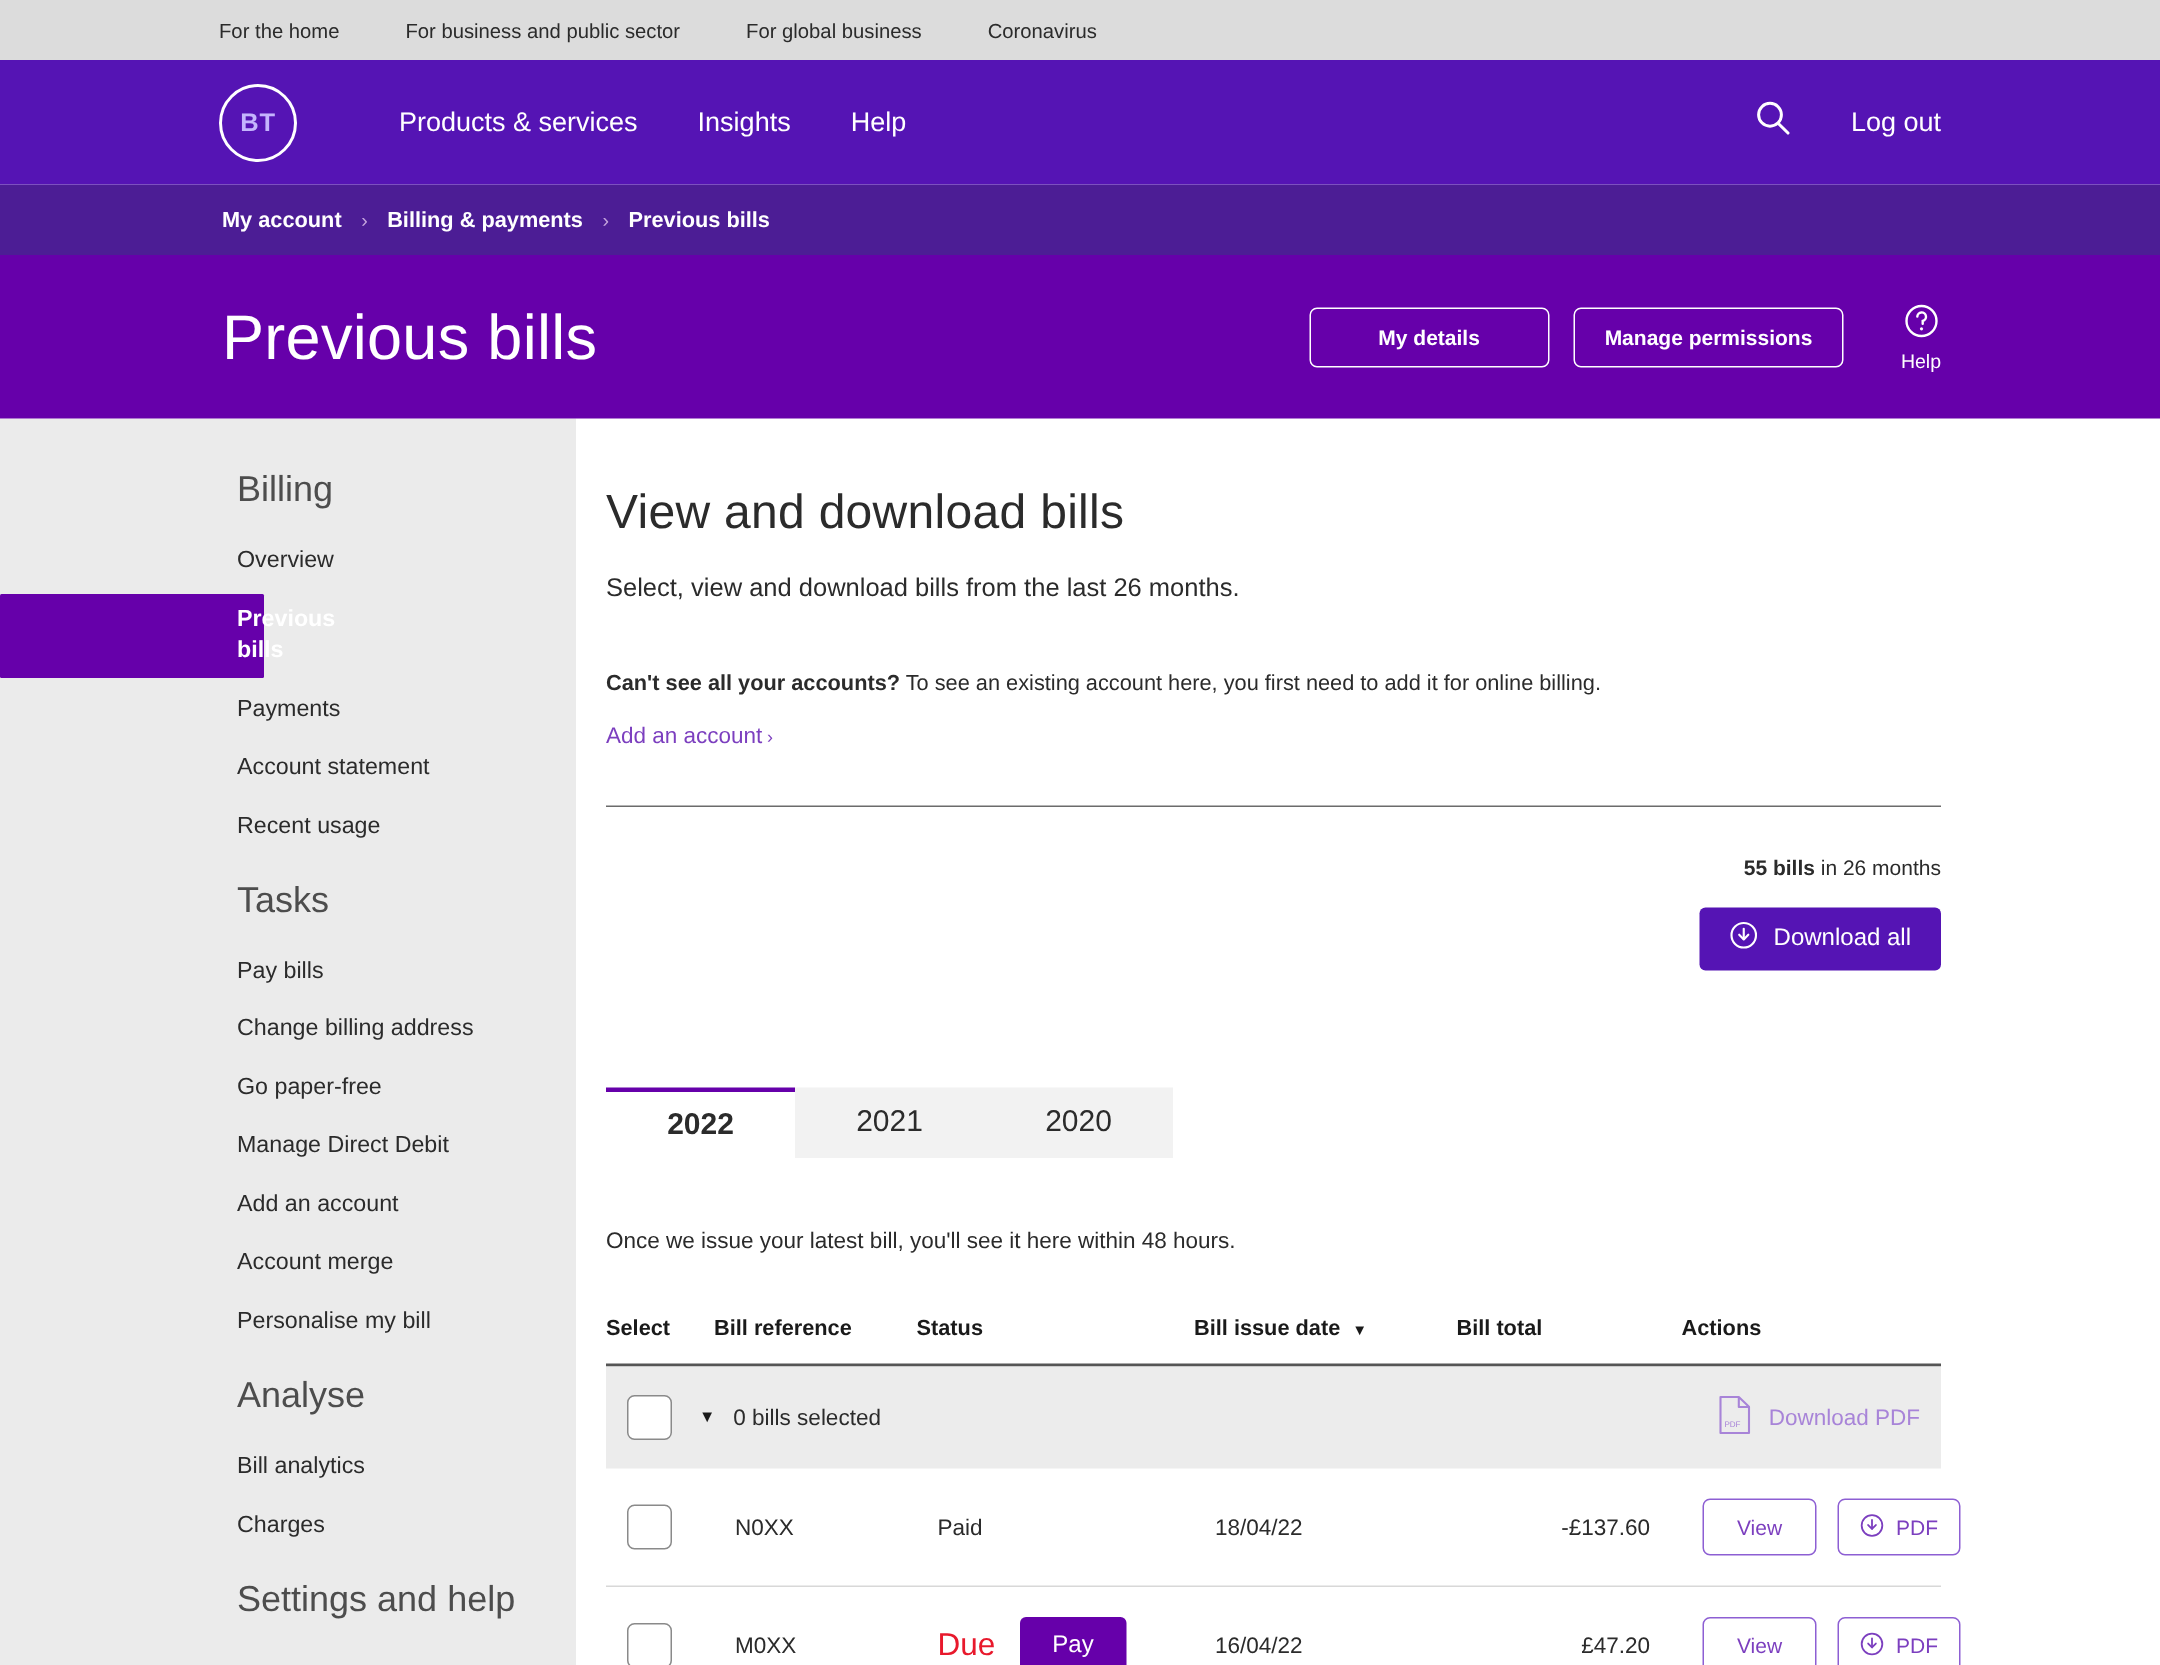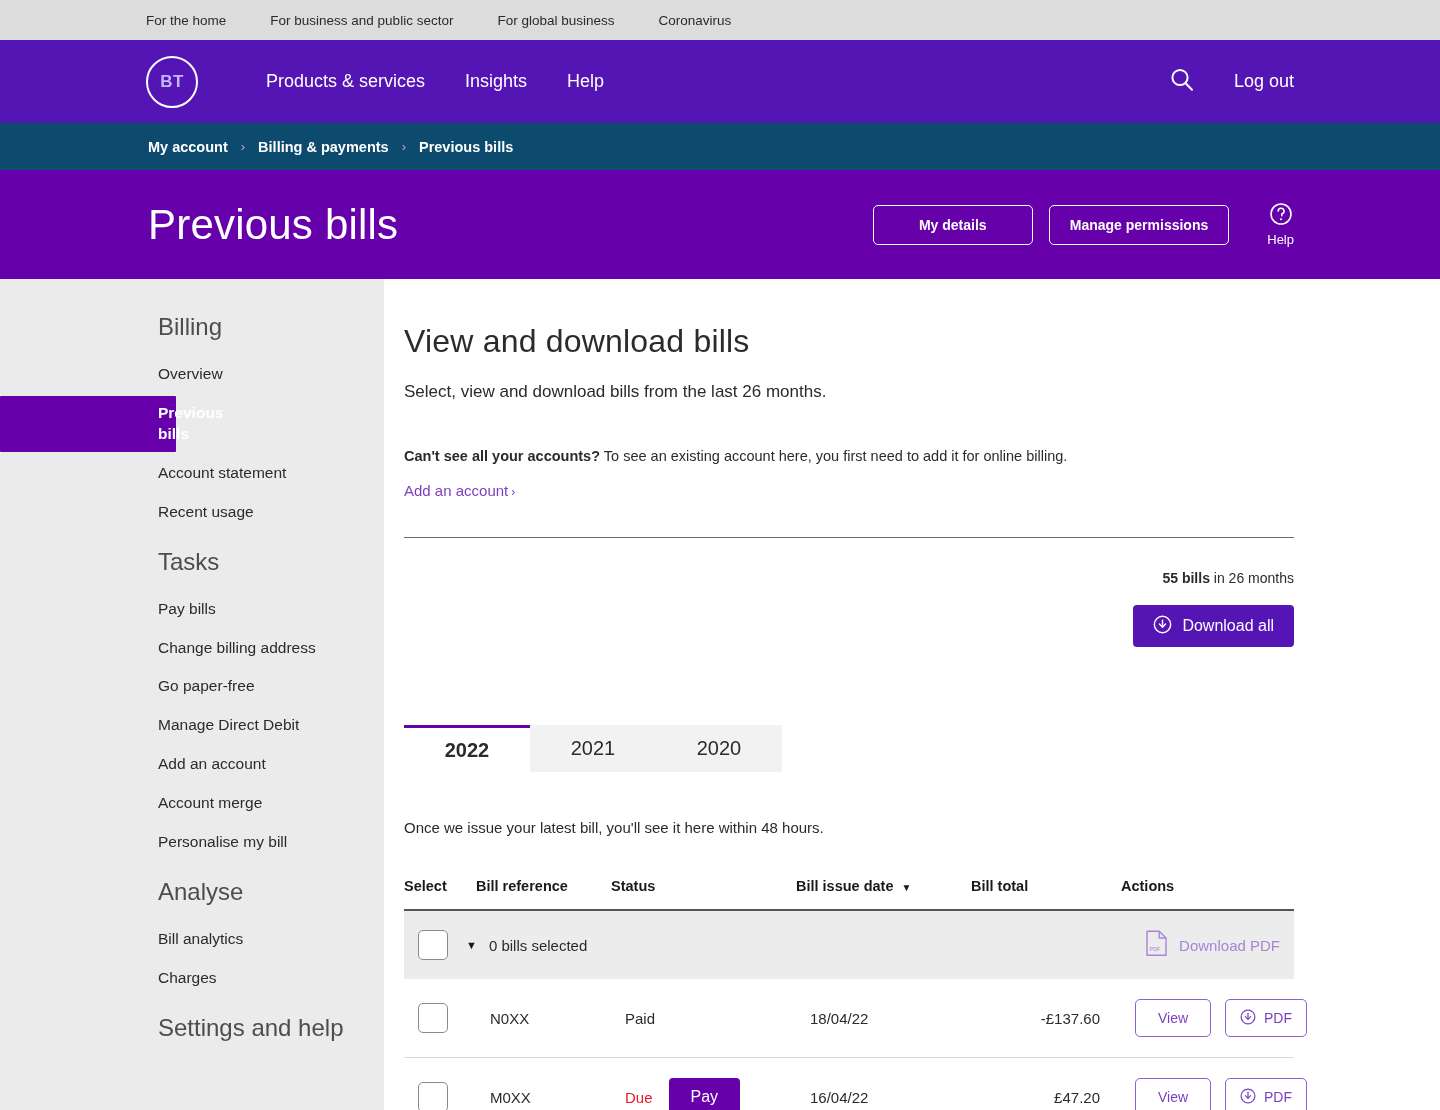--- a/index.html
+++ b/index.html
@@ -43,21 +43,21 @@
     color: #ffffff; font-size: 18px; cursor: pointer; white-space: nowrap;
   }
   .nav-right {
     margin-left: auto; display: flex; align-items: center; gap: 38px;
   }
   .search-icon { cursor: pointer; display: block; }
   .logout-link { color: #ffffff; font-size: 18px; cursor: pointer; }
 
   
   .breadcrumb-bar {
-    height: 47px; background: #0c4a6e;
+    height: 47px; background: #4c1d95;
     display: flex; align-items: center; padding-left: 148px;
   }
   .crumb { color: #ffffff; font-size: 14.5px; font-weight: bold; cursor: pointer; white-space: nowrap; }
   .crumb.current { cursor: default; }
   .crumb-sep { color: #c4a4dd; font-size: 13px; margin: 0 13px; }
 
   
   .title-band {
     height: 109px; background: #6600aa;
     display: flex; align-items: center;
@@ -183,21 +183,21 @@
     margin-left: auto; margin-right: 14px;
     display: flex; align-items: center; gap: 11px;
     color: #a884d8; font-size: 15px; cursor: pointer;
   }
 
   .bill-row {
     height: 79px; border-bottom: 1px solid #d8d8d8;
     padding-left: 14px;
   }
   .bill-row .cell { font-size: 15px; color: #2b2b2b; }
-  .status-due { color: #e8192c; font-size: 15px; }
+  .status-due { color: #e8192c; font-size: 21px; }
   .pay-btn {
     background: #6600aa; color: #ffffff; border: none; border-radius: 4px;
     height: 38px; padding: 0 22px; font-size: 16px;
     font-family: inherit; cursor: pointer;
   }
   .act-btn {
     border: 1px solid #8d5fd3; border-radius: 5px; background: #ffffff;
     color: #7c3fbf; font-size: 14px; font-family: inherit;
     height: 38px; cursor: pointer;
     display: inline-flex; align-items: center; justify-content: center; gap: 8px;
@@ -258,20 +258,21 @@
     </div>
   </div>
 </div>
 
 <div class="page-body">
 
   <div class="sidebar">
     <div class="side-group-title">Billing</div>
     <div class="side-item">Overview</div>
     <div class="side-item active">Previous bills</div>
+    <div class="side-item">Payments</div>
     <div class="side-item">Account statement</div>
     <div class="side-item">Recent usage</div>
 
     <div class="side-group-title tight">Tasks</div>
     <div class="side-item">Pay bills</div>
     <div class="side-item">Change billing address</div>
     <div class="side-item">Go paper-free</div>
     <div class="side-item">Manage Direct Debit</div>
     <div class="side-item">Add an account</div>
     <div class="side-item">Account merge</div>

